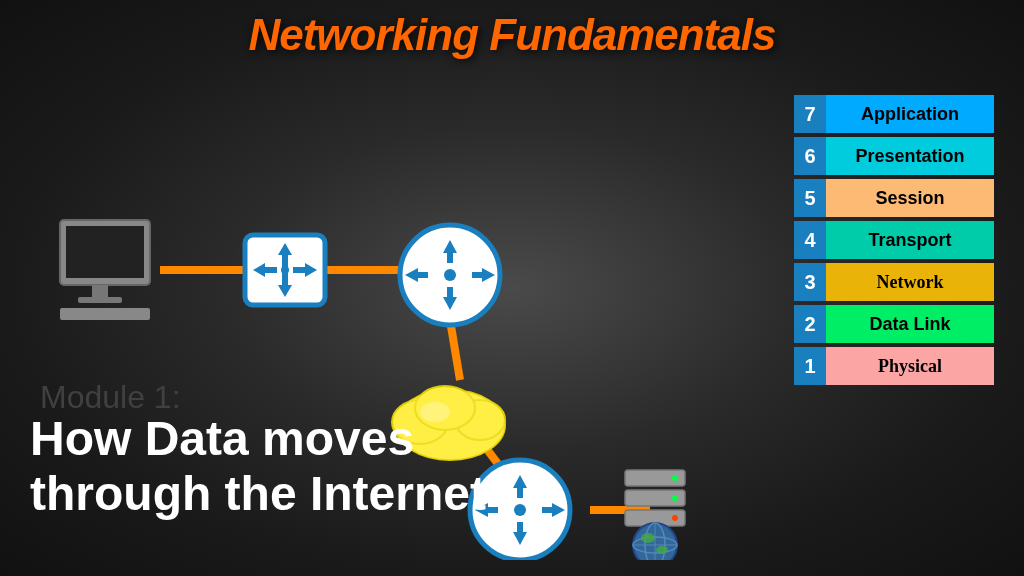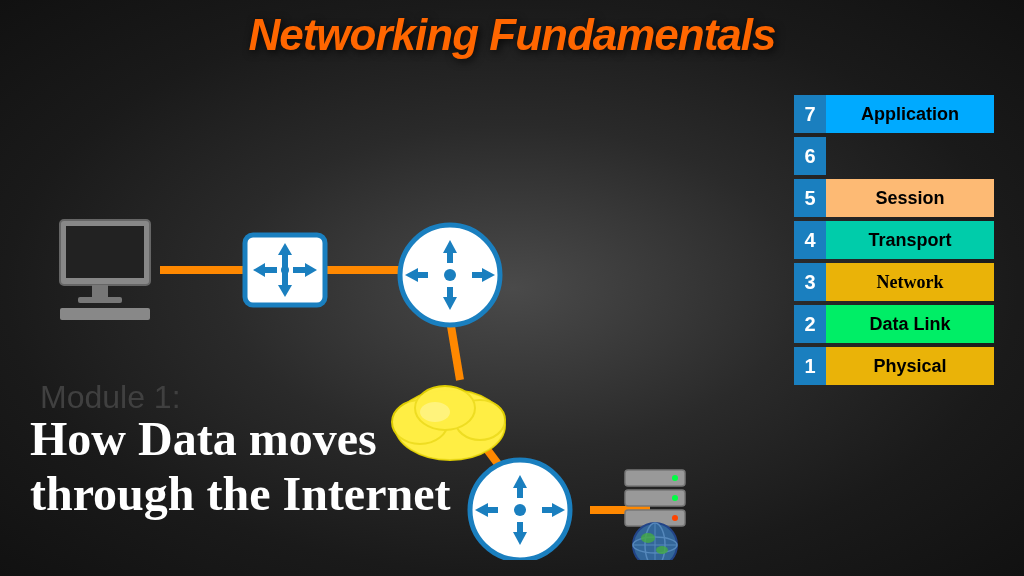--- a/index.html
+++ b/index.html
@@ -86,21 +86,20 @@
     }
 
     #module-subtitle {
       position: absolute;
       bottom: 55px;
       left: 30px;
       font-size: 48px;
       color: #fff;
       font-weight: bold;
       line-height: 1.15;
-      font-family: Liberation Serif, serif;
     }
 
     
     #network-svg {
       position: absolute;
       top: 0;
       left: 0;
       width: 100%;
       height: 100%;
     }
@@ -212,40 +211,41 @@
 
 </svg>
 
 <div id="osi-table">
   <div class="osi-row">
     <div class="osi-num">7</div>
     <div class="osi-label" style="background:#00aaff;">Application</div>
   </div>
   <div class="osi-row">
     <div class="osi-num">6</div>
+    <div class="osi-label" style="background:#00ccdd;">Presentation</div>
   </div>
   <div class="osi-row">
     <div class="osi-num">5</div>
     <div class="osi-label" style="background:#fdba74;">Session</div>
   </div>
   <div class="osi-row">
     <div class="osi-num">4</div>
     <div class="osi-label" style="background:#00ccaa;">Transport</div>
   </div>
   <div class="osi-row">
     <div class="osi-num">3</div>
     <div class="osi-label" style="background:#eab308;font-family:Liberation Serif, serif;">Network</div>
   </div>
   <div class="osi-row">
     <div class="osi-num">2</div>
     <div class="osi-label" style="background:#00ee66;">Data Link</div>
   </div>
   <div class="osi-row">
     <div class="osi-num">1</div>
-    <div class="osi-label" style="background:#eab308;">Physical</div>
+    <div class="osi-label" style="background:#fca5a5;font-family:Liberation Serif, serif;">Physical</div>
   </div>
 </div>
 
 <div id="module-label">Module 1:</div>
 
 <div id="module-subtitle">
   <span>How Data moves</span><br>
   <span>through the Internet</span>
 </div>
 

